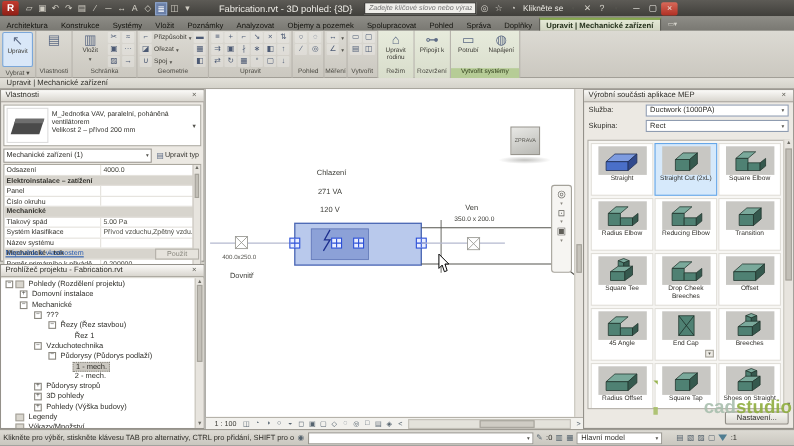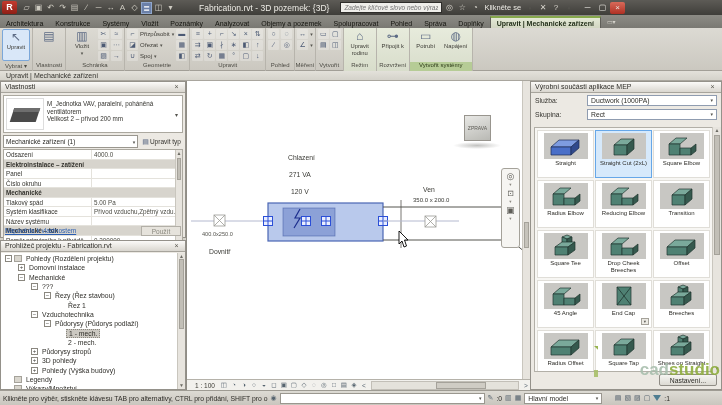--- a/index.html
+++ b/index.html
@@ -180,21 +180,21 @@
         <span>▤</span>
         <span>∕</span>
         <span>─</span>
         <span>↔</span>
         <span>A</span>
         <span>◇</span>
         <span class="active">≣</span>
         <span>◫</span>
         <span>▾</span>
       </div>
-    <div class="tb-title">Fabrication.rvt - 3D pozemek: {3D}</div>
+    <div class="tb-title">Fabrication.rvt - 3D pohled: {3D}</div>
     <input class="tb-search" placeholder="Zadejte klíčové slovo nebo výraz" style="">
     <span class="tb-ico">◎</span>
     <span class="tb-ico">☆</span>
     <span class="tb-ico">◔</span>
     <span class="tb-signin">Klikněte se</span>
     <span class="tb-ico caret">▾</span>
     <span class="tb-ico">✕</span>
     <span class="tb-ico">?</span>
     <span class="tb-ico caret">▾</span>
     <div class="win-btns">

